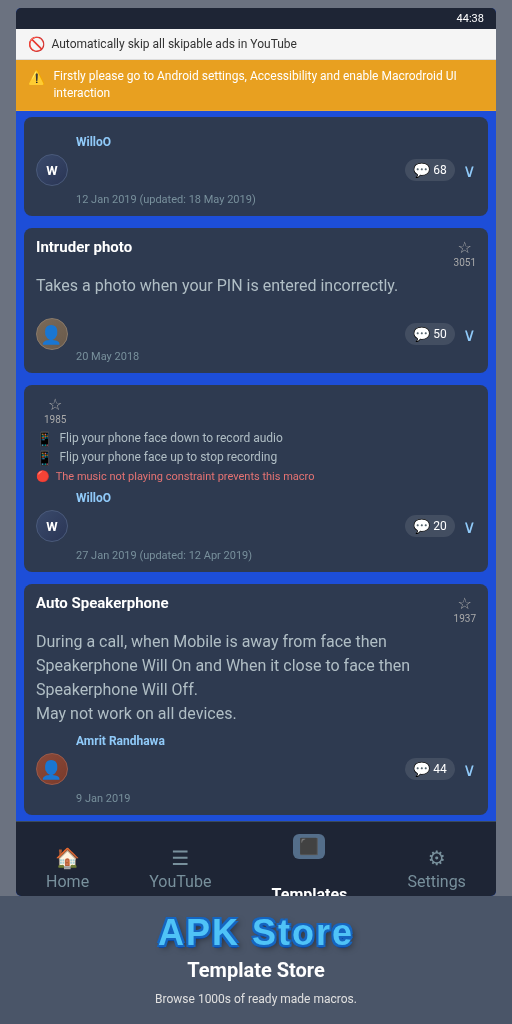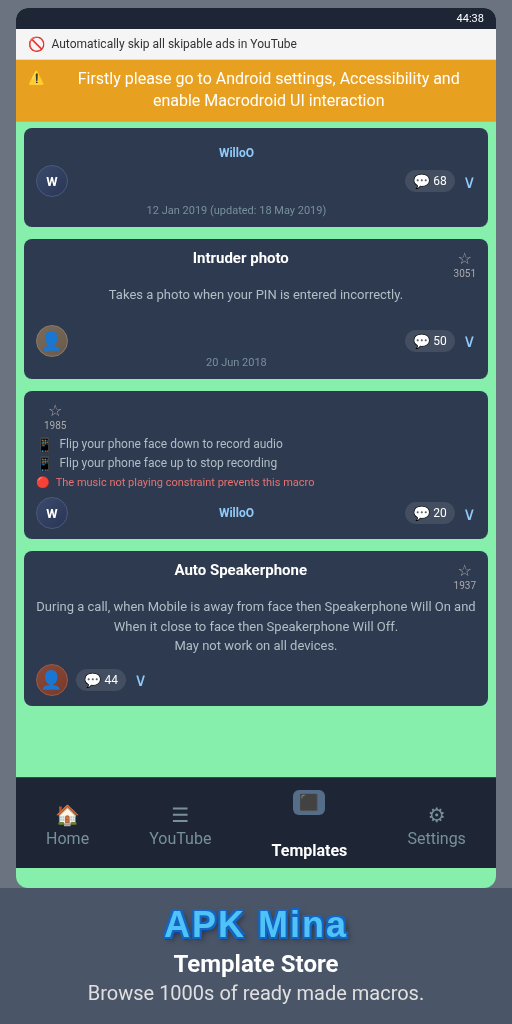--- a/index.html
+++ b/index.html
@@ -13,46 +13,45 @@
     }
     .phone-container {
       width: 100%;
       height: 100%;
       display: flex;
       flex-direction: column;
       align-items: center;
     }
     .app-screen {
       width: 480px;
-      background: #86efac;
-      border-radius: 12px;
+      background: #1d4ed8;
+      border-radius: 5px;
       overflow: hidden;
       margin-top: 8px;
       position: relative;
       flex: 1;
-      text-align: center;
     }
     .status-bar {
       background: #1e2535;
       display: flex;
       justify-content: flex-end;
       padding: 4px 12px;
       font-size: 11px;
       color: #fff;
     }
     .notification-bar {
       background: #e8a020;
       display: flex;
       align-items: flex-start;
       padding: 8px 12px;
       gap: 8px;
       border-bottom: 1px solid rgba(255,255,255,0.1);
     }
     .notification-bar .icon { font-size: 14px; flex-shrink: 0; margin-top: 1px; }
-    .notification-bar .text { font-size: 16px; color: #fff; line-height: 1.4; }
+    .notification-bar .text { font-size: 12px; color: #fff; line-height: 1.4; }
     .skip-ads-bar {
       background: #f5f5f5;
       display: flex;
       align-items: center;
       padding: 7px 12px;
       gap: 6px;
       border-bottom: 1px solid rgba(0,0,0,0.1);
     }
     .skip-ads-bar .icon { font-size: 14px; }
     .skip-ads-bar .text { font-size: 12px; color: #333; }
@@ -76,21 +75,21 @@
     }
     .star-section {
       display: flex;
       flex-direction: column;
       align-items: center;
       margin-left: 8px;
     }
     .star-icon { color: #aaa; font-size: 16px; }
     .star-count { font-size: 10px; color: #aaa; }
     .macro-desc {
-      font-size: 13px;
+      font-size: 16px;
       color: #b0bec5;
       line-height: 1.5;
       margin-bottom: 8px;
     }
     .macro-desc-item {
       display: flex;
       align-items: flex-start;
       gap: 6px;
       margin-bottom: 3px;
       font-size: 12px;
@@ -183,27 +182,27 @@
         2px -2px 0 #1565c0,
         -2px 2px 0 #1565c0,
         2px 2px 0 #1565c0,
         0 3px 0 #0d47a1,
         3px 3px 6px rgba(0,0,0,0.5);
       letter-spacing: 2px;
       margin-bottom: 4px;
       font-family: Impact, Arial Black, sans-serif;
     }
     .template-store-title {
-      font-size: 24px;
+      font-size: 20px;
       color: #fff;
       font-weight: bold;
-      margin-bottom: 0;
+      margin-bottom: 8px;
     }
     .template-store-desc {
-      font-size: 20px;
+      font-size: 12px;
       color: #e0e0e0;
       line-height: 1.5;
     }
     .screen-content {
       display: flex;
       flex-direction: column;
       height: calc(100% - 20px);
     }
   </style>
 </head>
@@ -249,21 +248,21 @@
             <span class="star-icon">☆</span>
             <span class="star-count">3051</span>
           </div>
         </div>
         <div class="macro-desc">Takes a photo when your PIN is entered incorrectly.</div>
         <div class="macro-footer">
           <div class="avatar avatar-circle avatar-stevieb">
             <span style="font-size:18px;">👤</span>
           </div>
           <div class="author-info">
-            <div class="author-date">20 Jun 2018</div>
+            <div class="author-date">20 May 2018</div>
           </div>
           <div class="comment-badge">
             <span class="comment-icon">💬</span>
             <span>50</span>
           </div>
           <span class="expand-btn">∨</span>
         </div>
       </div>
 
       <div class="macro-card">
@@ -282,20 +281,21 @@
           <span>Flip your phone face up to stop recording</span>
         </div>
         <div class="constraint-note">
           <span>🔴</span>
           <span>The music not playing constraint prevents this macro</span>
         </div>
         <div class="macro-footer">
           <div class="avatar avatar-circle avatar-willoo">W</div>
           <div class="author-info">
             <div class="author-name">WilloO</div>
+            <div class="author-date">27 Jan 2019 (updated: 12 Apr 2019)</div>
           </div>
           <div class="comment-badge">
             <span class="comment-icon">💬</span>
             <span>20</span>
           </div>
           <span class="expand-btn">∨</span>
         </div>
       </div>
 
       <div class="macro-card">
@@ -304,20 +304,24 @@
           <div class="star-section">
             <span class="star-icon">☆</span>
             <span class="star-count">1937</span>
           </div>
         </div>
         <div class="macro-desc">During a call, when Mobile is away from face then Speakerphone Will On and When it close to face then Speakerphone Will Off.<br>May not work on all devices.</div>
         <div class="macro-footer">
           <div class="avatar avatar-circle avatar-amrit">
             <span style="font-size:18px;">👤</span>
           </div>
+          <div class="author-info">
+            <div class="author-name">Amrit Randhawa</div>
+            <div class="author-date">9 Jan 2019</div>
+          </div>
           <div class="comment-badge">
             <span class="comment-icon">💬</span>
             <span>44</span>
           </div>
           <span class="expand-btn">∨</span>
         </div>
       </div>
 
       <div style="flex:1;"></div>
 
@@ -336,17 +340,17 @@
         </div>
         <div class="nav-item">
           <span class="nav-icon">⚙</span>
           <span class="nav-label">Settings</span>
         </div>
       </div>
     </div>
   </div>
 
   <div class="bottom-section">
-    <div class="apk-title">APK Mina</div>
+    <div class="apk-title">APK Store</div>
     <div class="template-store-title">Template Store</div>
     <div class="template-store-desc">Browse 1000s of ready made macros.</div>
   </div>
 </div>
 
 </body></html>

